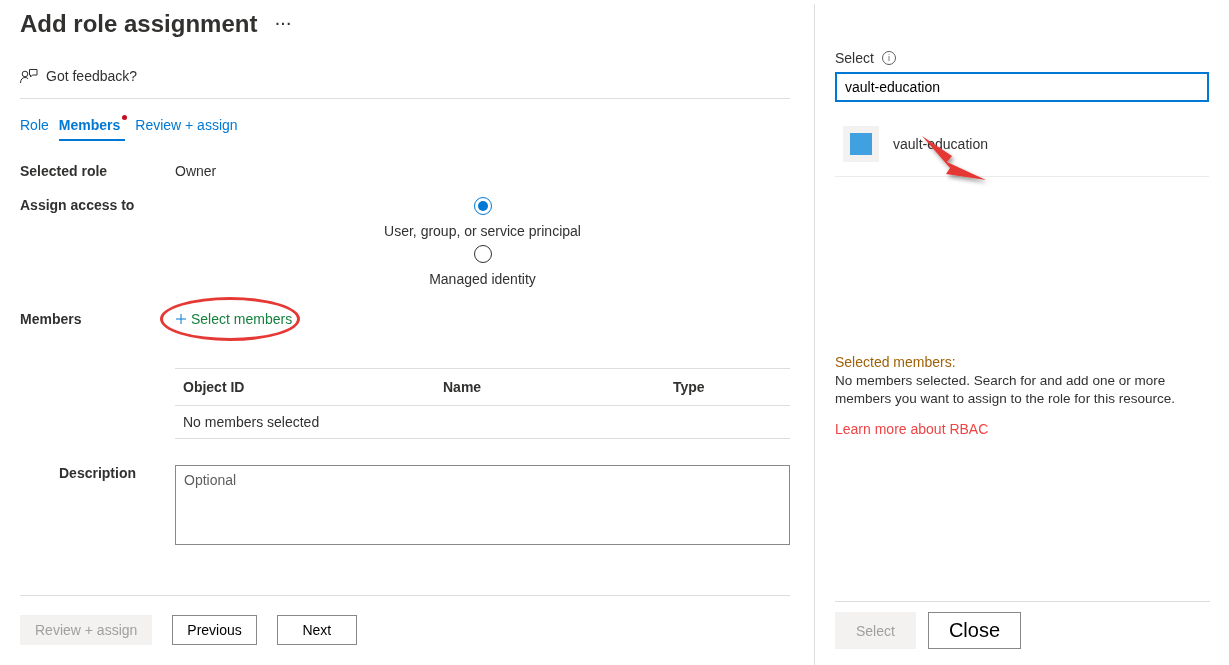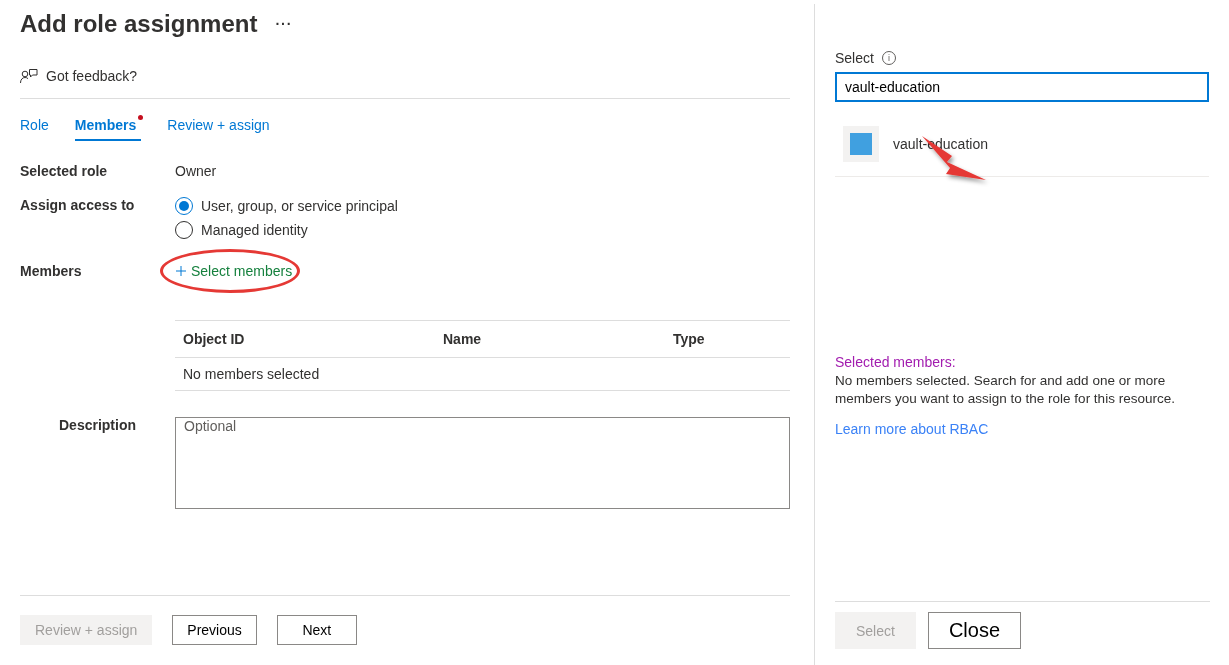--- a/index.html
+++ b/index.html
@@ -6,48 +6,48 @@
     body { margin: 0; padding: 0; background: #fff; color: #323130; font-size: 14px; width: 1229px; height: 665px; position: relative; overflow: hidden; }
 
     .main { padding: 10px 20px 0 20px; width: 810px; height: 665px; position: relative; }
     .title-row { display: flex; align-items: center; gap: 18px; margin-bottom: 24px; }
     .title-row h1 { font-size: 24px; font-weight: 600; margin: 0; }
     .dots { font-weight: bold; letter-spacing: 1px; cursor: pointer; }
 
     .feedback { display: inline-flex; align-items: flex-start; gap: 8px; cursor: pointer; margin: 6px 0 14px 0; color: #323130; }
     .main hr { border: none; border-top: 1px solid #ddd; margin: 0; }
 
-    .tabs { display: flex; gap: 26px; margin: 18px 0 22px 0; }
+    .tabs { display: flex; gap: 10px; margin: 18px 0 22px 0; }
     .tab { color: #0078d4; cursor: pointer; padding-bottom: 6px; position: relative; }
     .tab.active { font-weight: 600; border-bottom: 2px solid #0078d4; }
     .tab .dot { width: 5px; height: 5px; background: #c50f1f; border-radius: 50%; display: inline-block; position: relative; top: -10px; left: 2px; }
 
     .form-row { display: flex; margin-bottom: 18px; }
     .form-row .label { width: 155px; font-weight: 600; color: #323130; }
     .form-row .value { flex: 1; }
 
-    .radio-row { display: flex; align-items: center; gap: 8px; margin-bottom: 6px; }
+    .radio-row { display: flex; align-items: center; gap: 8px; margin-bottom: 6px; flex-direction: column; }
     .radio { width: 18px; height: 18px; border: 1px solid #323130; border-radius: 50%; display: inline-flex; align-items: center; justify-content: center; }
     .radio.selected { border-color: #0078d4; }
     .radio.selected::after { content: ""; width: 10px; height: 10px; background: #0078d4; border-radius: 50%; }
 
     .select-members-wrap { position: relative; display: inline-block; }
     .select-members { color: #15803d; cursor: pointer; display: inline-flex; align-items: center; gap: 4px; position: relative; z-index: 2; }
     .red-circle { position: absolute; width: 140px; height: 44px; border: 3px solid #e53935; border-radius: 50%; top: -14px; left: -15px; z-index: 1; pointer-events: none; }
 
     .table { margin-top: 40px; margin-left: 155px; border-top: 1px solid #ddd; border-bottom: 1px solid #ddd; }
     .thead { display: flex; border-bottom: 1px solid #ddd; padding: 10px 8px; font-weight: 600; }
     .thead > div:nth-child(1) { flex: 0 0 260px; }
     .thead > div:nth-child(2) { flex: 0 0 230px; }
     .thead > div:nth-child(3) { flex: 1; }
     .tbody-row { padding: 8px; }
 
     .desc-row { display: flex; margin-top: 26px; }
     .desc-row .label { width: 155px; font-weight: 600; text-align: center; }
-    .desc-row textarea { flex: 1; height: 92px; border: 1px solid #8a8886; padding: 0 8px; font-family: inherit; font-size: 14px; resize: none; }
+    .desc-row textarea { flex: 1; height: 80px; border: 1px solid #8a8886; padding: 6px 8px; font-family: inherit; font-size: 14px; resize: none; }
     .desc-row textarea::placeholder { color: #605e5c; }
 
     .footer { position: absolute; bottom: 20px; left: 20px; display: flex; gap: 20px; align-items: center; }
     .footer hr { position: absolute; top: -20px; left: 0; width: 770px; border: none; border-top: 1px solid #ddd; }
     .btn { padding: 6px 14px; border: 1px solid #8a8886; background: #fff; cursor: pointer; font-size: 14px; min-width: 80px; }
     .btn.disabled { background: #f3f2f1; color: #a19f9d; border-color: #f3f2f1; cursor: default; }
 
     .panel { position: absolute; top: 4px; right: 0; width: 415px; height: 665px; border-left: 1px solid #ddd; background: #fff; padding: 46px 20px 0 20px; }
     .panel-label-row { display: flex; align-items: center; gap: 8px; margin-bottom: 6px; }
     .panel-label-row .lbl { color: #323130; }
@@ -55,23 +55,23 @@
     .panel input.search { width: 100%; border: 2px solid #0078d4; padding: 5px 8px; font-size: 14px; outline: none; }
 
     .result-row { display: flex; align-items: center; gap: 14px; padding: 14px 8px; border-bottom: 1px solid #edebe9; cursor: pointer; margin-top: 10px; position: relative; }
     .result-icon { width: 36px; height: 36px; background: #f3f2f1; display: flex; align-items: center; justify-content: center; }
     .result-icon-inner { width: 22px; height: 22px; background: #40a0e0; }
     .result-name { color: #323130; }
 
     .red-arrow { position: absolute; top: 124px; right: 225px; pointer-events: none; z-index: 5; }
 
     .selected-block { position: absolute; top: 350px; left: 20px; right: 20px; }
-    .selected-block .hdr { color: #a21caf; margin-bottom: 2px; }
+    .selected-block .hdr { color: #a16207; margin-bottom: 2px; }
     .selected-block .msg { color: #323130; line-height: 1.3; font-size: 13.5px; }
-    .rbac-link { color: #3b82f6; cursor: pointer; display: inline-block; margin-top: 14px; }
+    .rbac-link { color: #ef4444; cursor: pointer; display: inline-block; margin-top: 14px; }
 
     .panel-footer { position: absolute; bottom: 20px; left: 20px; display: flex; gap: 12px; }
     .panel-footer hr { position: absolute; top: -18px; left: 0; width: 375px; border: none; border-top: 1px solid #ddd; }
     .btn-gray { background: #f3f2f1; color: #a19f9d; border: 1px solid #f3f2f1; padding: 6px 20px; cursor: default; font-size: 14px; }
     .btn-outline { background: #fff; border: 1px solid #8a8886; padding: 6px 20px; cursor: pointer; font-size: 20px; }
   </style>
 </head>
 <body>
 
 <div class="main">

